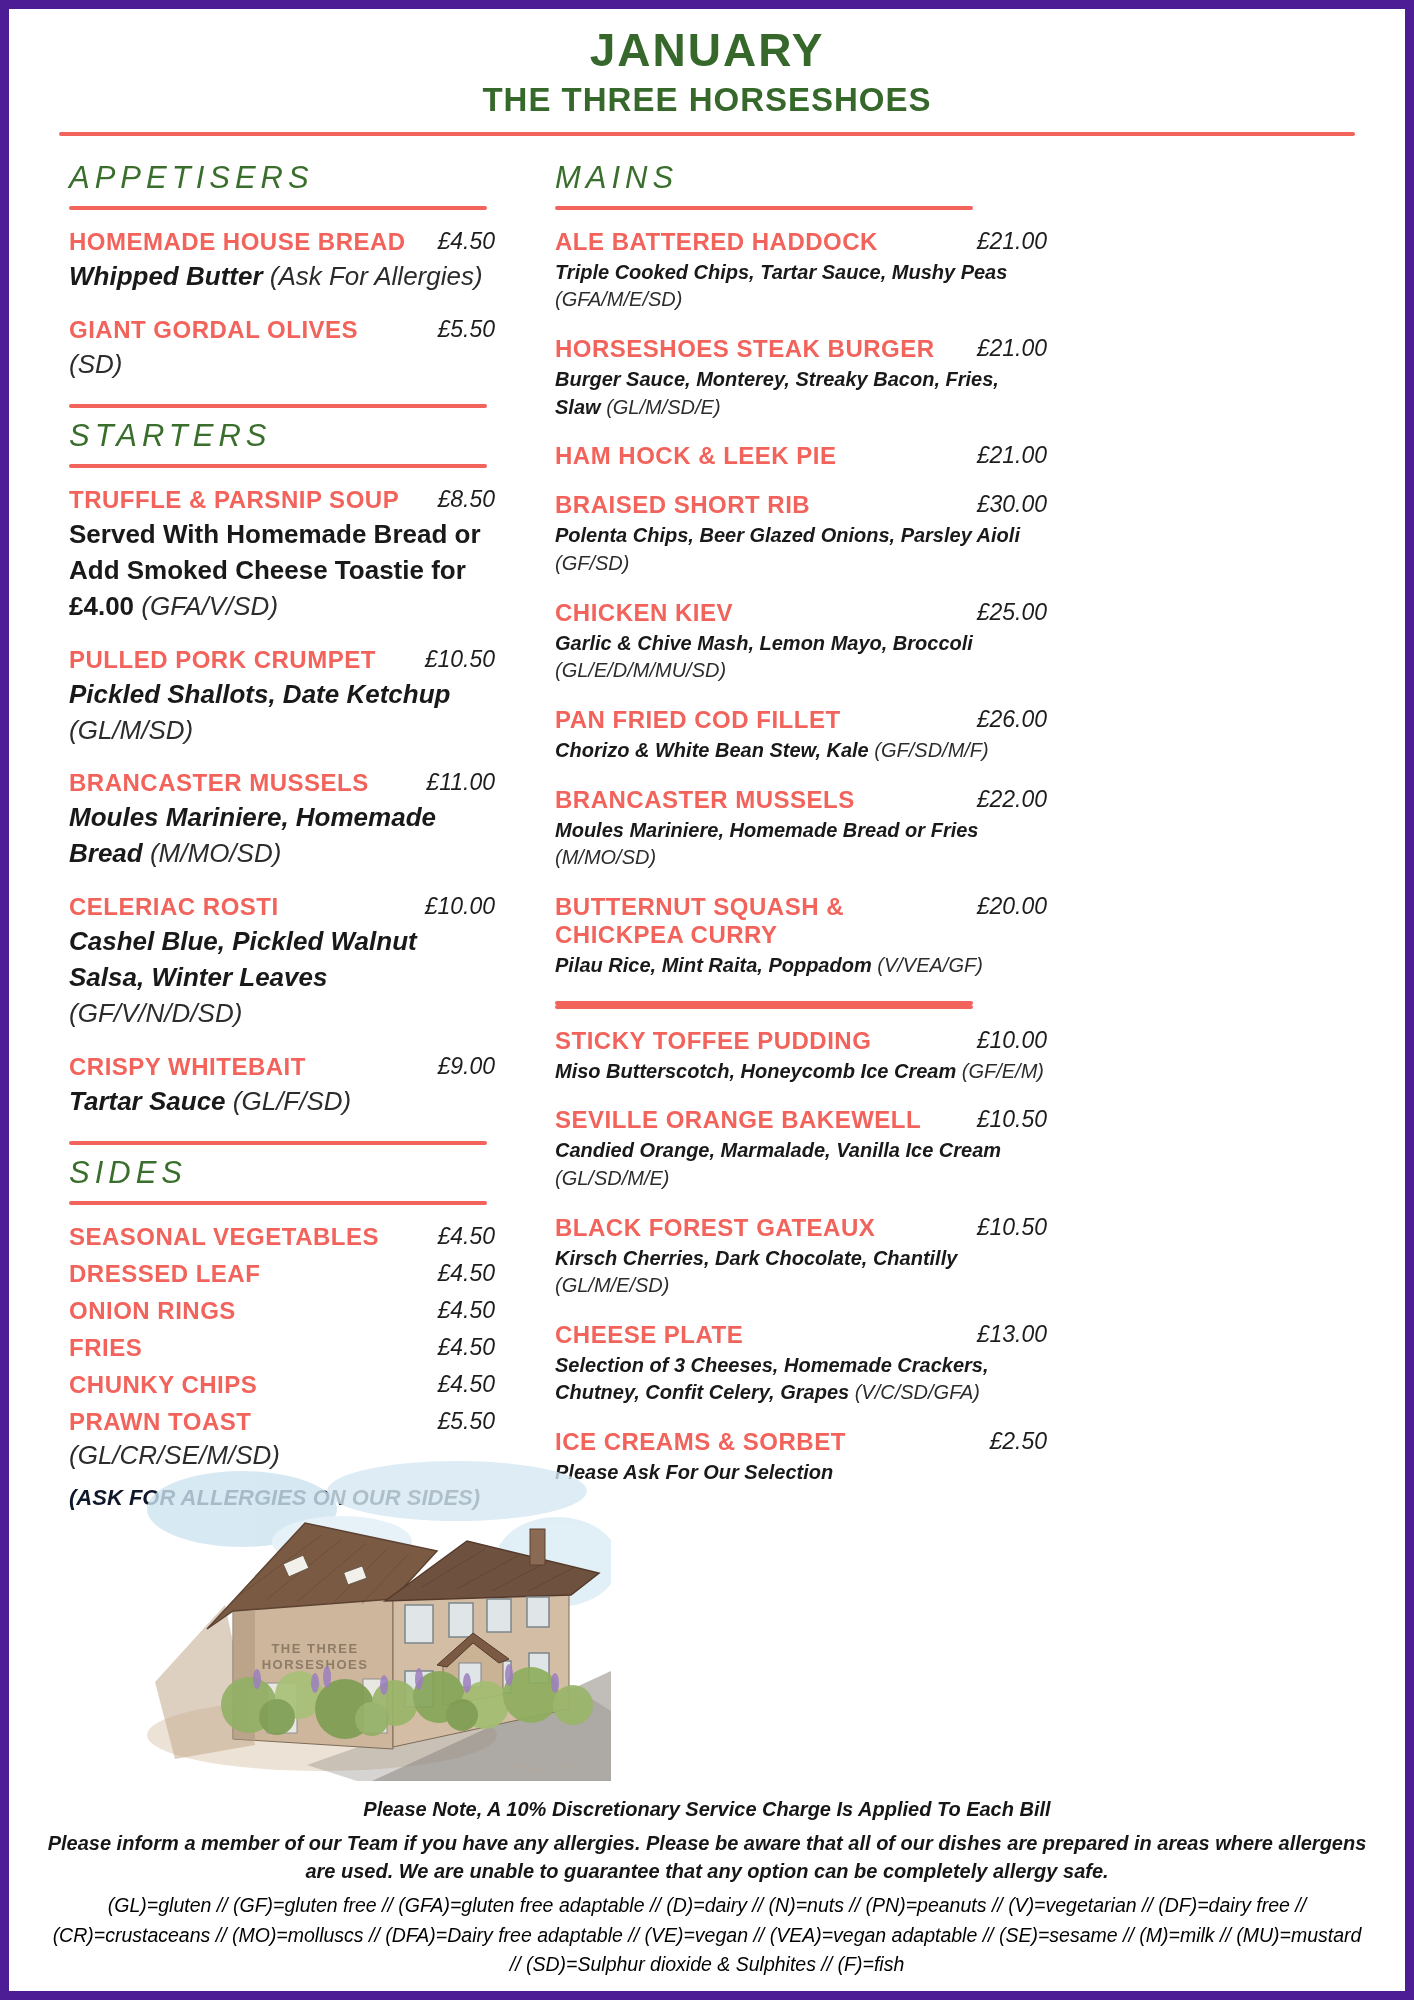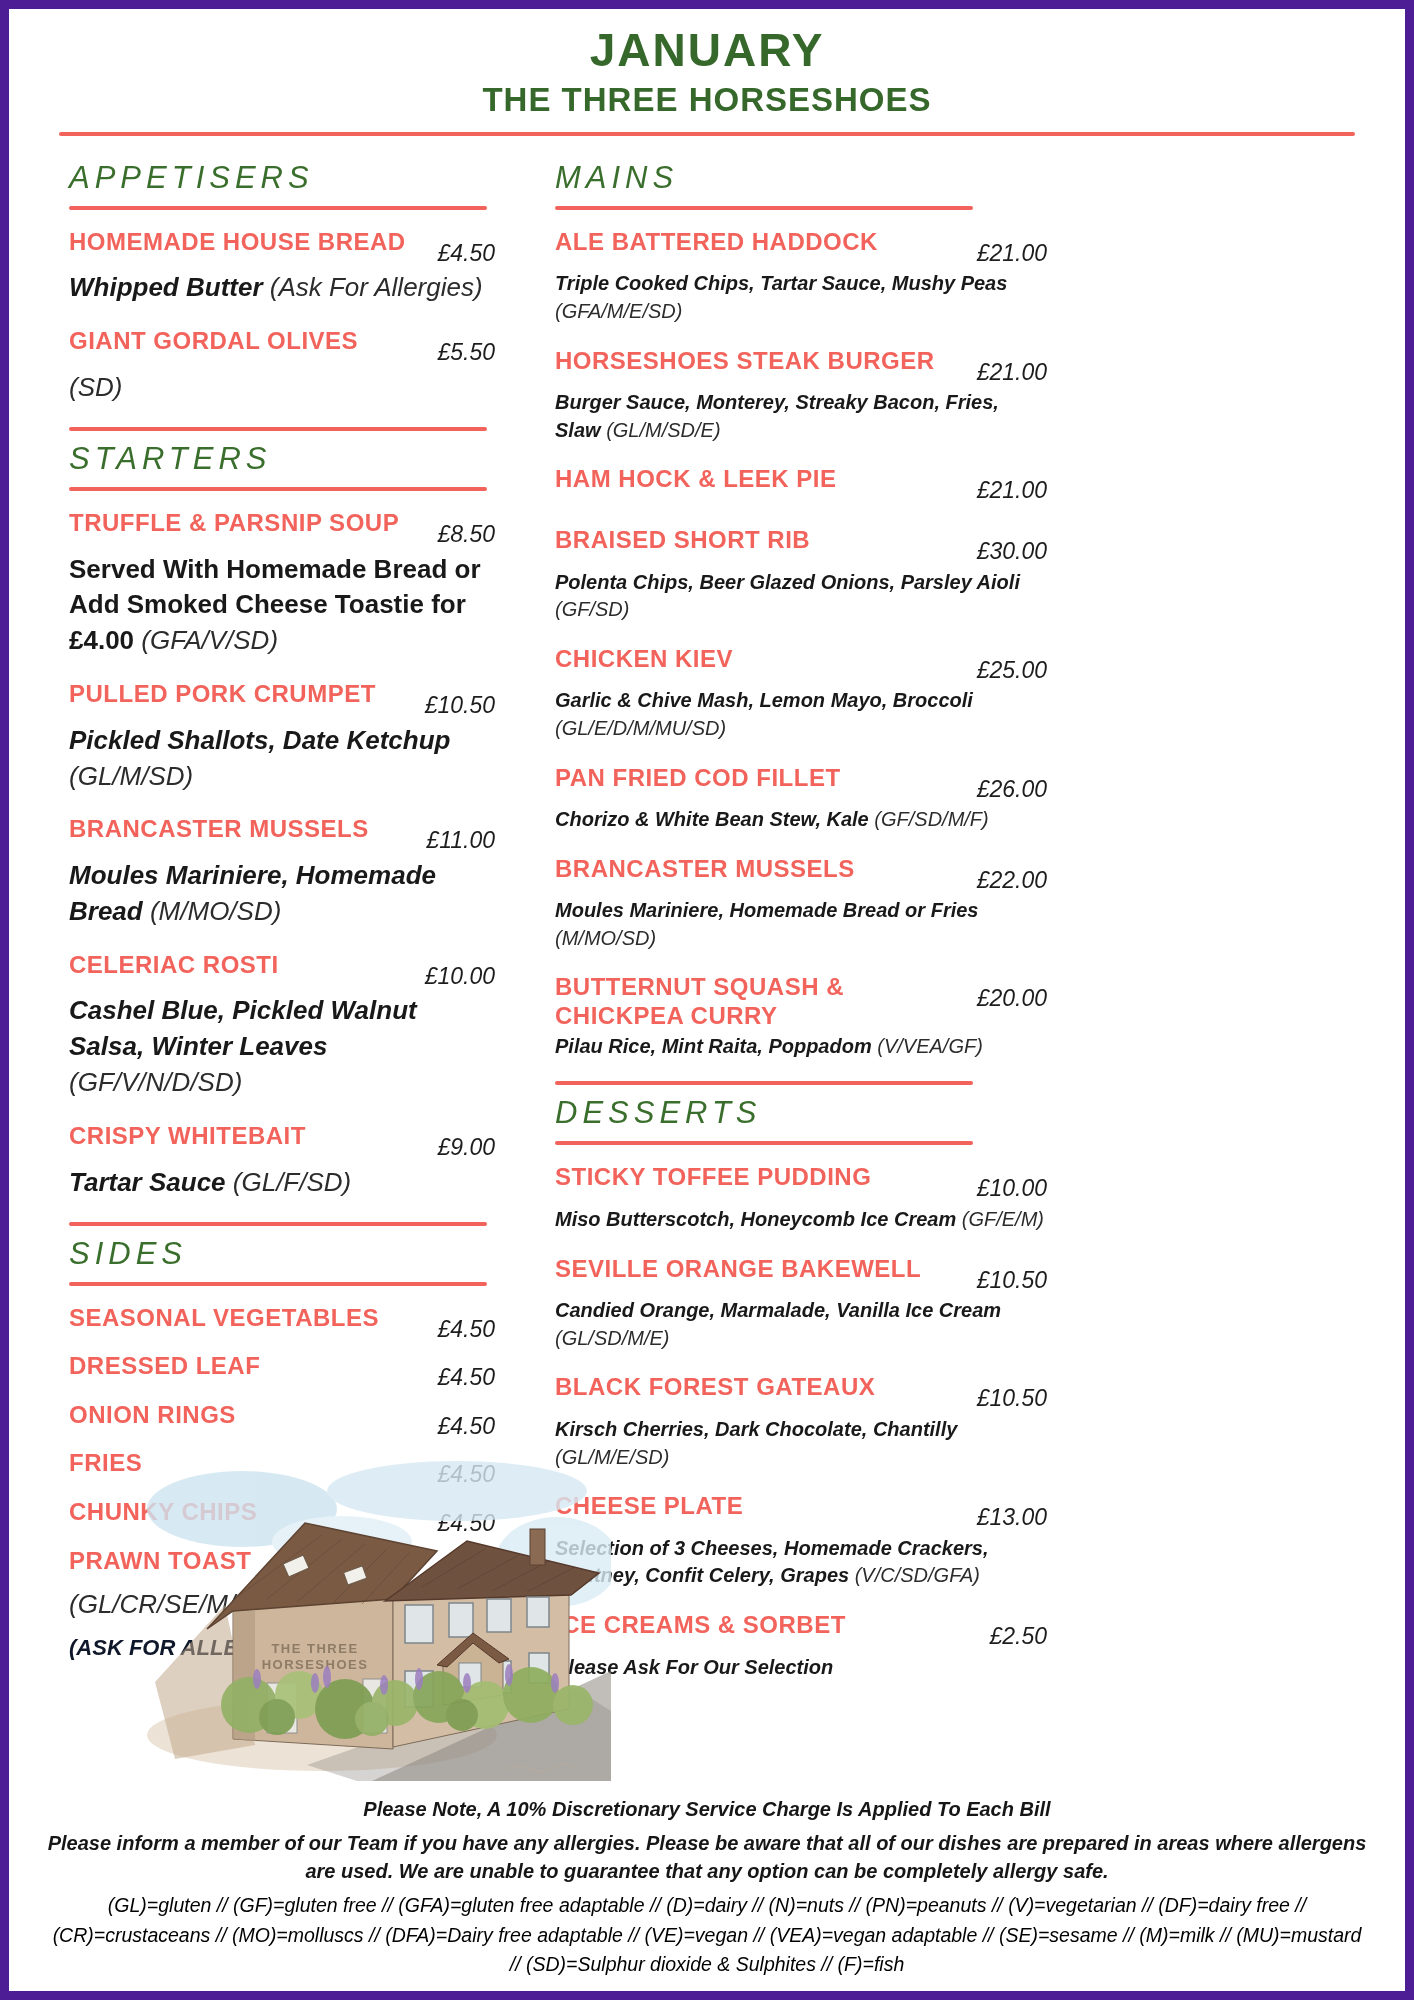--- a/index.html
+++ b/index.html
@@ -27,21 +27,21 @@
   }
   .items{ padding-top:18px; }
   .item{ margin-bottom:21px; }
   .item-head{ display:flex; align-items:flex-start; }
   .item-name{
     flex:1 1 auto; padding-right:12px; font-weight:bold; font-size:24px;
     letter-spacing:.5px; color:#f2635c; line-height:1.17;
   }
   .item-price{
     white-space:nowrap; font-style:italic; font-size:23px; color:#1d1d1d;
-    line-height:1.2; font-weight:normal;margin-top:12px;
+    line-height:1.2; font-weight:normal;
   }
   .item-desc{ font-size:26px; line-height:1.38; color:#191919; margin-top:3px; }
   .col-right .item-desc{ font-size:20px; }
   .item-desc span:empty{ display:none; }
   .desc-main{ font-weight:bold; font-style:italic; }
   .desc-plain{ font-weight:bold; }
   .desc-allerg{ font-style:italic; font-weight:normal; color:#2c2c2c; }
   .section-note{ font-weight:bold; font-style:italic; font-size:22px; color:#0f172a; margin-top:12px; }
   .section-note:empty{ display:none; }
   
@@ -351,21 +351,20 @@
                   
                   <span class="desc-allerg">(V/VEA/GF)</span>
                 </div>
               </div>
             </div>
 
         </section>
 
         <section>
           <div class="rule rule-top"></div>
-          <h3 class="section-title">DESSERTS</h3>
           <div class="rule rule-bottom"></div>
           <div class="items">
 
               <div class="item">
                 <div class="item-head">
                   <span class="item-name">STICKY TOFFEE PUDDING</span>
                   <span class="item-price">£10.00</span>
                 </div>
                 <div class="item-desc">
                   <span class="desc-main">Miso Butterscotch, Honeycomb Ice Cream</span>

